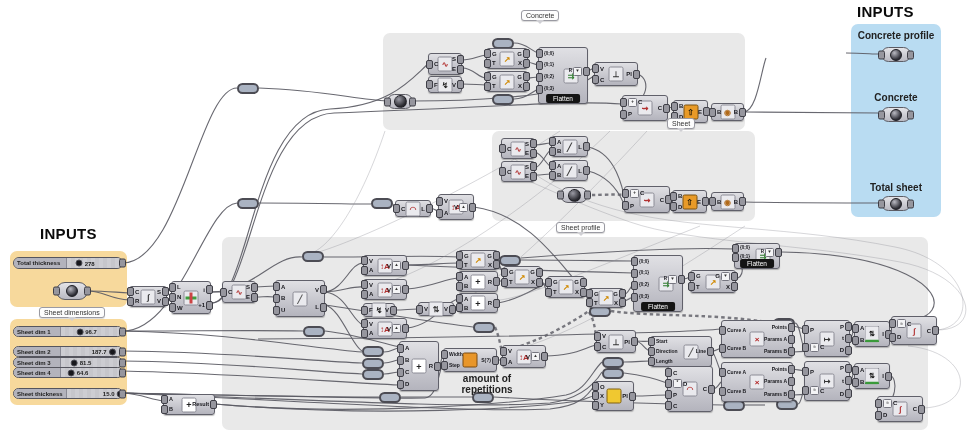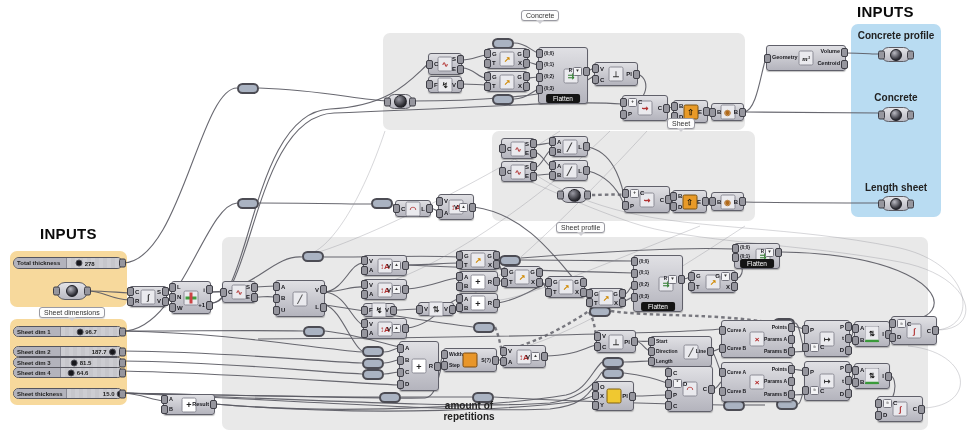--- a/index.html
+++ b/index.html
@@ -187,24 +187,24 @@
 <div class="grp" style="left: 383px; top: 33px; width: 362px; height: 97px; background: rgb(233, 233, 233);"></div>
     <div class="grp" style="left: 492px; top: 131px; width: 263px; height: 90px; background: rgb(233, 233, 233);"></div>
     <div class="grp" style="left: 222px; top: 237px; width: 706px; height: 193px; background: rgb(233, 233, 233);"></div>
     <div class="grp" style="left: 10px; top: 251px; width: 117px; height: 56px; background: rgb(247, 217, 156);"></div>
     <div class="grp" style="left: 10px; top: 319px; width: 117px; height: 86px; background: rgb(247, 217, 156);"></div>
     <div class="grp" style="left: 851px; top: 24px; width: 90px; height: 193px; background: rgb(185, 220, 242);"></div>
     <div class="tag" style="left: 521px; top: 10px;">Concrete</div>
     <div class="tag" style="left: 667px; top: 118px;">Sheet</div>
     <div class="tag" style="left: 556px; top: 222px;">Sheet profile</div>
     <div class="tag" style="left: 39px; top: 307px;">Sheet dimensions</div>
-    <div class="freelabel" style="left: 434px; top: 373px; width: 70px; margin-top: 27px;">amount of repetitions</div>
+    <div class="freelabel" style="left: 452px; top: 373px; width: 70px;">amount of repetitions</div>
     <div class="freelabel" style="left: 851px; top: 30px; width: 90px;">Concrete profile</div>
     <div class="freelabel" style="left: 851px; top: 92px; width: 90px;">Concrete</div>
-    <div class="freelabel" style="left: 851px; top: 182px; width: 90px;">Length sheet</div>
+    <div class="freelabel" style="left: 851px; top: 182px; width: 90px;">Total sheet</div>
     <div class="slider" style="left: 13px; top: 257px; width: 110px; height: 12px;">
       <div class="slabel" style="width: 46px;">Total thickness</div>
       <div class="strack">
         <div class="sv" style="left: 33%; transform: translate(-50%, -50%);">
           <div class="knob"></div>
           <span>278</span>
         </div>
       </div>
       <div class="nub snub"></div>
     </div>
@@ -483,39 +483,20 @@
         </div>
       </div>
       <div class="ports out">
         <div class="port" style="font-size: 6px;">
           <span>B</span>
           <div class="nub"></div>
         </div>
       </div>
       <div class="cicon" style="color: rgb(176, 104, 24);">◉</div>
     </div>
-    <div class="comp" style="left: 766px; top: 45px; width: 80px; height: 26px;">
-      <div class="ports in">
-        <div class="port" style="font-size: 5.5px;">
-          <div class="nub"></div>
-          <span>Geometry</span>
-        </div>
-      </div>
-      <div class="ports out">
-        <div class="port" style="font-size: 5.5px;">
-          <span>Volume</span>
-          <div class="nub"></div>
-        </div>
-        <div class="port" style="font-size: 5.5px;">
-          <span>Centroid</span>
-          <div class="nub"></div>
-        </div>
-      </div>
-      <div class="cicon it" style="color: rgb(34, 34, 34); font-size: 7px;">m³</div>
-    </div>
     <div class="comp" style="left: 501px; top: 138px; width: 34px; height: 21px;">
       <div class="ports in">
         <div class="port" style="font-size: 6px;">
           <div class="nub"></div>
           <span>C</span>
         </div>
       </div>
       <div class="ports out">
         <div class="port" style="font-size: 6px;">
           <span>S</span>

